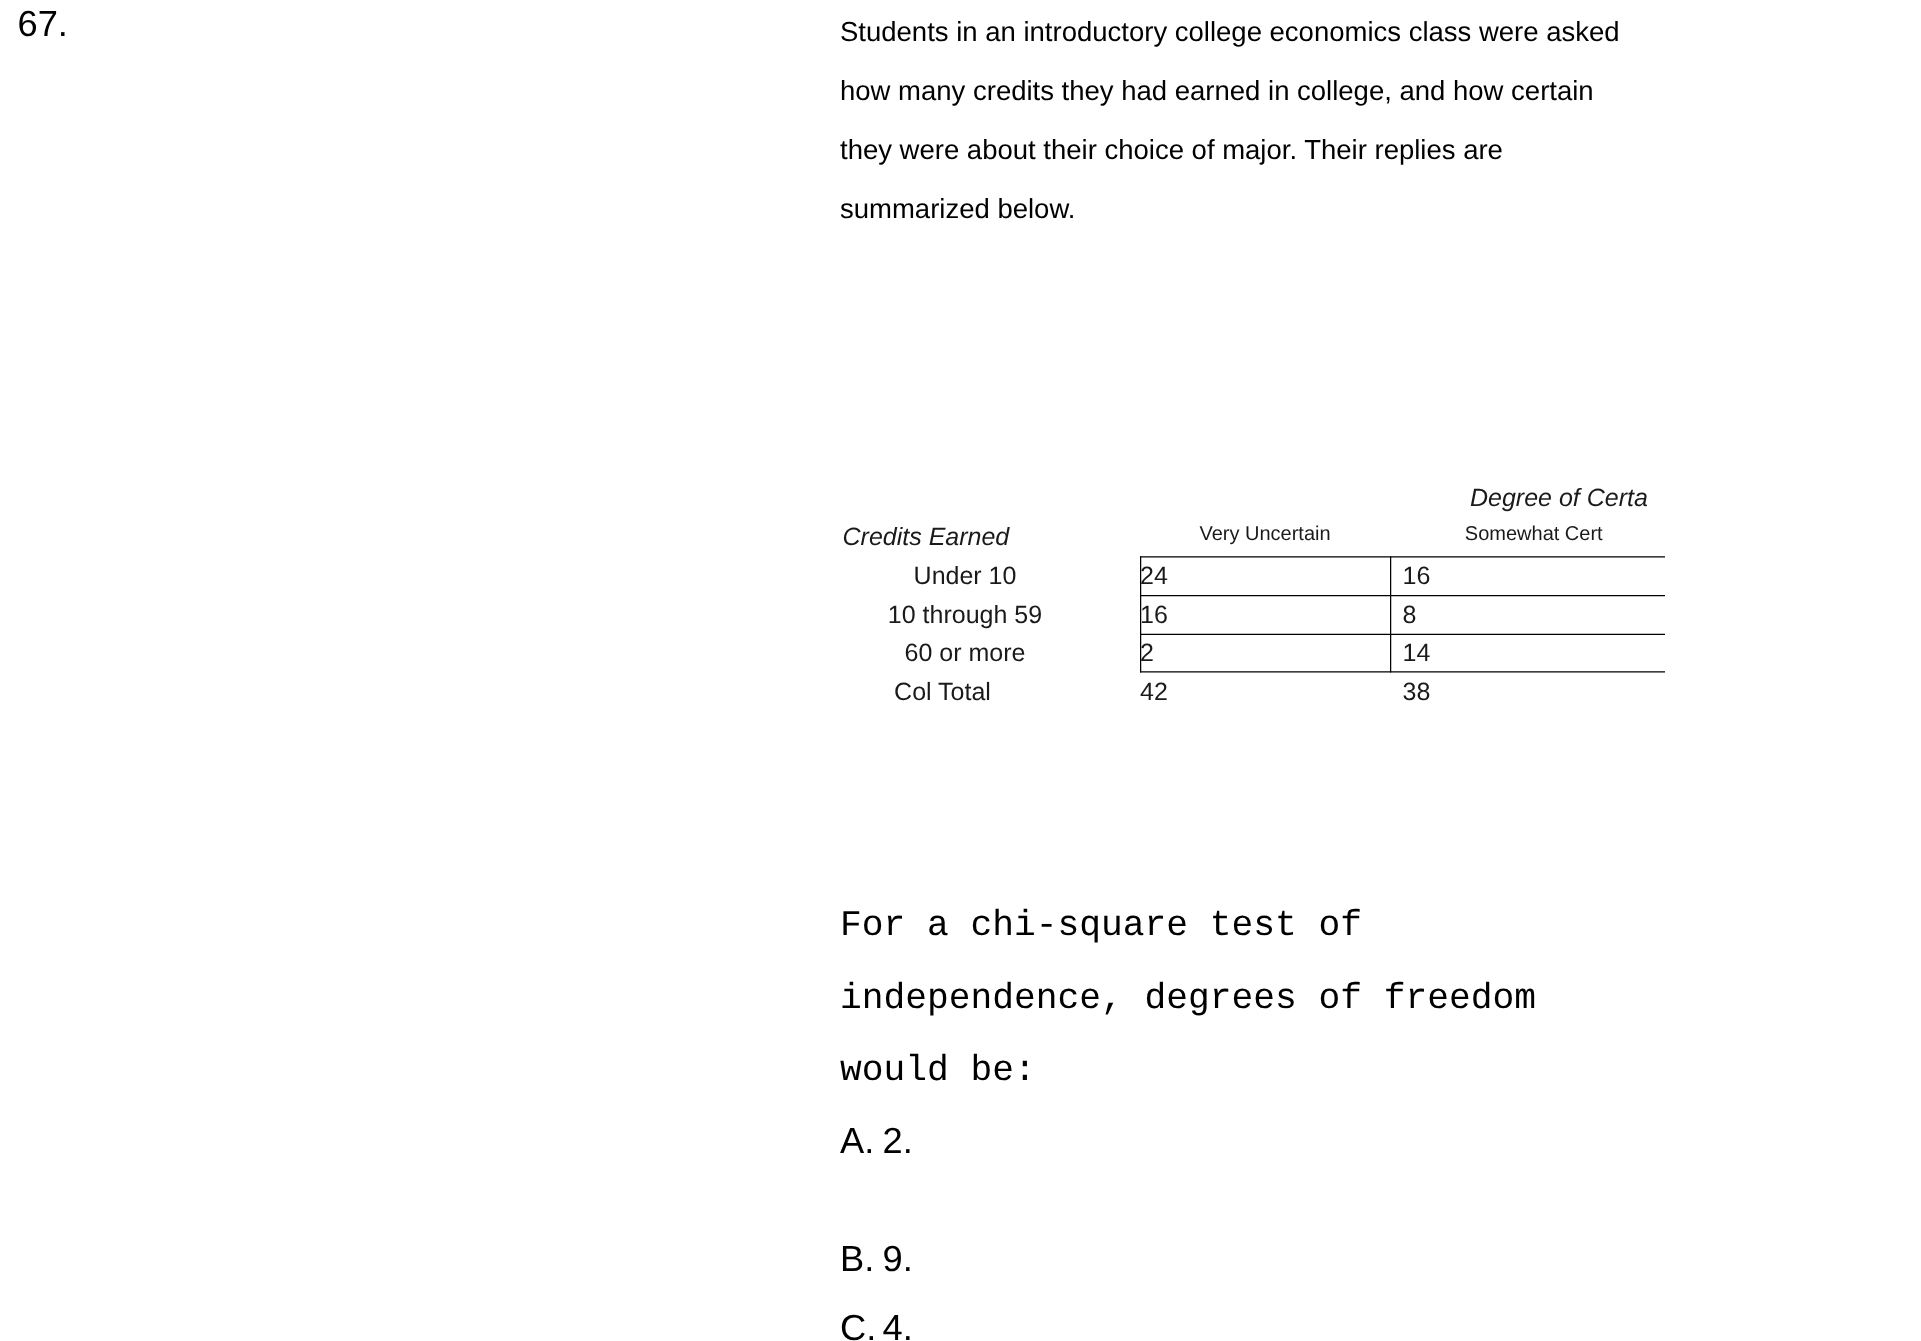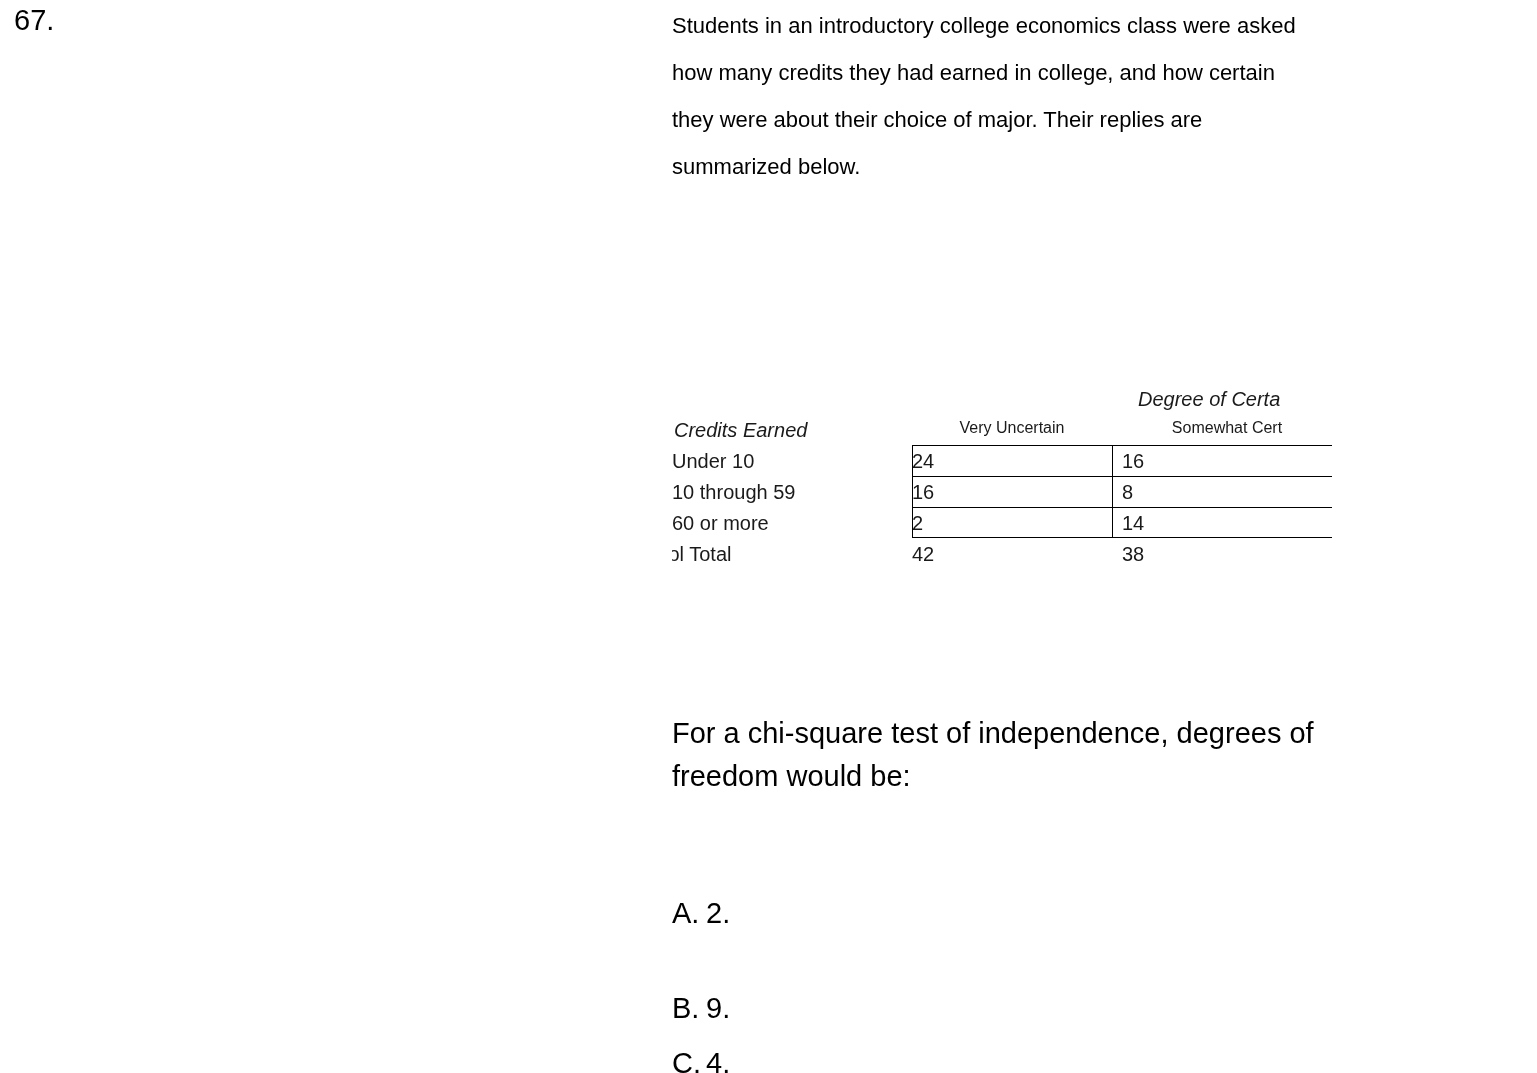--- a/index.html
+++ b/index.html
@@ -40,21 +40,21 @@
     top: 388px;
     width: 660px;
     height: 190px;
     font-family: "Liberation Sans", sans-serif;
     font-size: 20px;
     color: #1a1a1a;
     overflow: hidden;
   }
   #table-figure .grp-title {
     position: absolute;
-    left: 466px;
+    left: 504px;
     top: 0px;
     font-style: italic;
     font-size: 20px;
     white-space: nowrap;
   }
   #table-figure .row-head-title {
     position: absolute;
     left: 2px;
     top: 31px;
     font-style: italic;
@@ -68,21 +68,21 @@
     text-align: center;
     white-space: nowrap;
   }
   #table-figure .col-head.c1 { left: 240px; width: 200px; }
   #table-figure .col-head.c2 { left: 450px; width: 210px; }
 
   #table-figure .row-label {
     position: absolute;
     left: 0px;
     width: 200px;
-    text-align: left;
+    text-align: center;
     font-size: 20px;
     white-space: nowrap;
   }
   #table-figure .cell {
     position: absolute;
     font-size: 20px;
     white-space: nowrap;
   }
   #table-figure .cell.c1 { left: 240px; width: 200px; }
   #table-figure .cell.c2 { left: 450px; width: 210px; }
@@ -121,21 +121,22 @@
     width: 0;
     border-left: 1px solid #000;
   }
 
   #prompt-text {
     position: absolute;
     left: 672px;
     top: 712px;
     width: 660px;
     font-size: 29px;
-    line-height: 43px;
+    line-height: 58px;
+    font-family: Liberation Mono, monospace;
   }
 
   .choice {
     position: absolute;
     left: 672px;
     font-size: 29px;
     line-height: 36px;
     white-space: nowrap;
   }
   .choice .letter { display: inline-block; min-width: 34px; }

